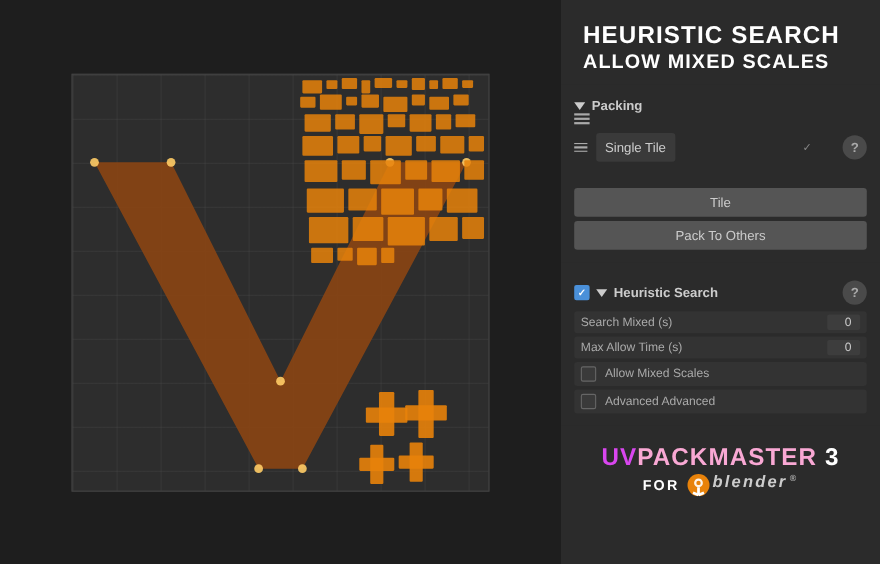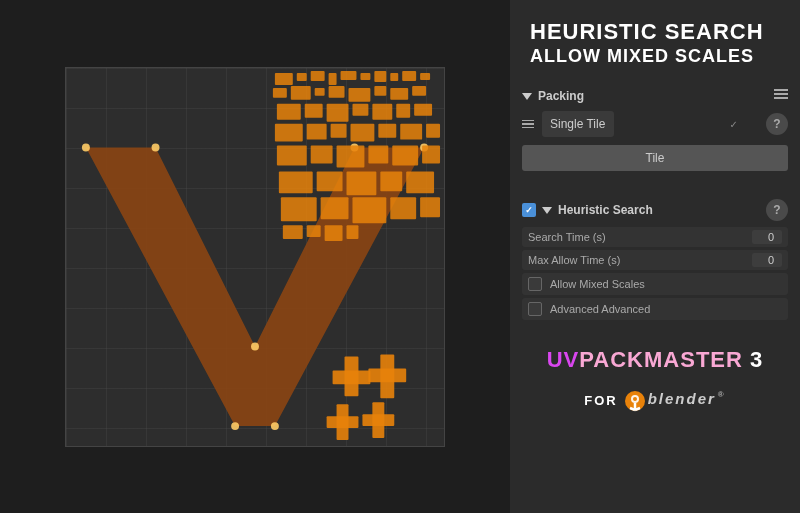--- a/index.html
+++ b/index.html
@@ -76,20 +76,21 @@
       padding: 8px 12px;
       background: #2b2b2b;
     }
 
     .section-header {
       display: flex;
       align-items: flex-start;
       justify-content: space-between;
       padding: 4px 0;
       margin-bottom: 4px;
+      flex-direction: column;
     }
 
     .section-title {
       display: flex;
       align-items: center;
       gap: 6px;
       color: #cccccc;
       font-size: 12px;
       font-weight: bold;
     }
@@ -114,21 +115,21 @@
       display: block;
       width: 14px;
       height: 2px;
       background: #aaaaaa;
     }
 
     .dropdown-row {
       display: flex;
       align-items: center;
       gap: 4px;
-      margin-bottom: 8px;
+      margin-bottom: 24px;
     }
 
     .hamburger-icon {
       display: flex;
       flex-direction: column;
       gap: 2px;
       margin-right: 4px;
     }
 
     .hamburger-icon span {
@@ -310,21 +311,21 @@
     .brand-3 {
       color: #ffffff;
       font-size: 22px;
     }
 
     .brand-for {
       color: #ffffff;
       font-size: 13px;
       font-weight: bold;
       letter-spacing: 2px;
-      margin-top: 16px;
+      margin-top: 0;
       display: flex;
       align-items: center;
       justify-content: center;
       gap: 6px;
     }
 
     .blender-text {
       color: #ffffff;
       font-size: 16px;
       font-weight: bold;
@@ -482,36 +483,37 @@
       </div>
       <div class="dropdown-wrapper">
         <select class="dropdown-select">
           <option>Single Tile</option>
         </select>
       </div>
       <button class="help-btn">?</button>
     </div>
 
     <button class="pack-btn">Tile</button>
+    <button class="pack-btn">Pack To Others</button>
   </div>
 
   <div class="divider"></div>
 
   <div class="heuristic-section">
     <div class="heuristic-header">
       <div class="heuristic-left">
         <div class="checkbox-blue"></div>
         <span class="triangle-down"></span>
         <span class="section-label">Heuristic Search</span>
       </div>
       <button class="help-btn">?</button>
     </div>
 
     <div class="row-item">
-      <span class="row-label">Search Time (s)</span>
+      <span class="row-label">Search Mixed (s)</span>
       <span class="row-value">0</span>
     </div>
 
     <div class="row-item">
       <span class="row-label">Max Allow Time (s)</span>
       <span class="row-value">0</span>
     </div>
 
     <div class="checkbox-row">
       <div class="checkbox-unchecked"></div>

